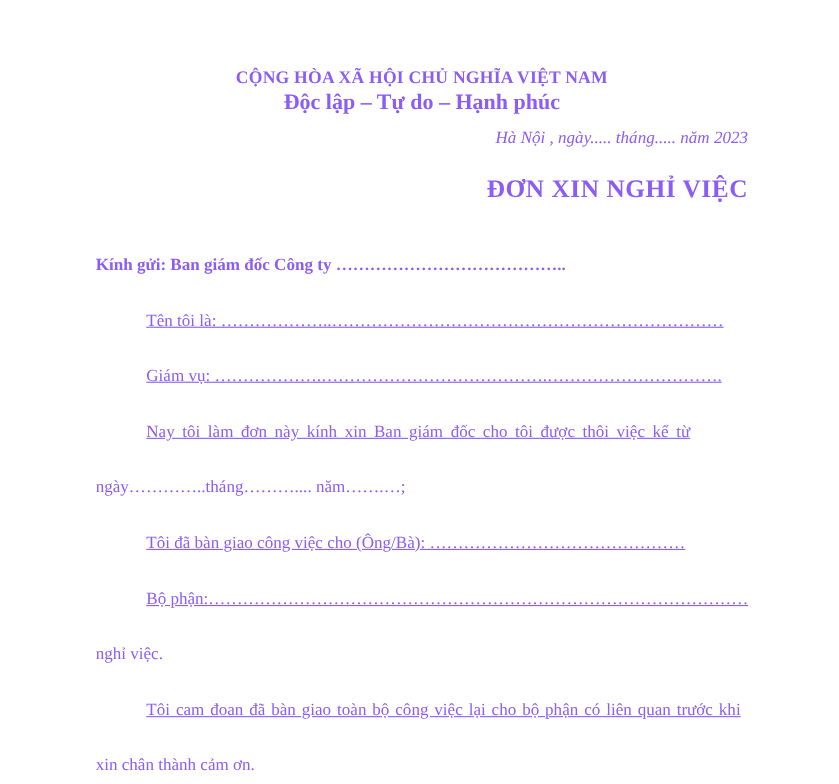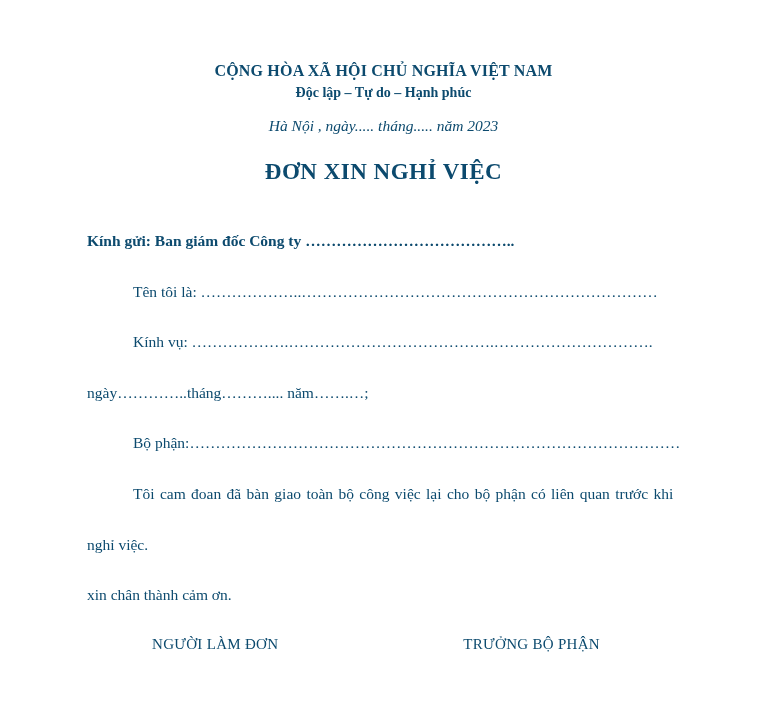--- a/index.html
+++ b/index.html
@@ -5,65 +5,65 @@
   html, body {
     margin: 0;
     padding: 0;
     background: #ffffff;
   }
   .page {
     position: relative;
     width: 763px;
     height: 713px;
     background: #ffffff;
-    color: #0c4a6e;
+    color: #8b5cf6;
     font-family: "Liberation Serif", serif;
     box-sizing: border-box;
     padding: 60px 83px 0 87px;
     overflow: hidden;
   }
   .doc-header .national-title {
     font-weight: bold;
     font-size: 16px;
     line-height: 22px;
     text-align: center;
     letter-spacing: 0.2px;
   }
   .doc-header .motto {
     font-weight: bold;
-    font-size: 14px;
+    font-size: 20px;
     line-height: 22px;
     text-align: center;
   }
   .doc-header .date-line {
     font-style: italic;
     font-size: 15.5px;
     line-height: 22px;
-    text-align: center;
+    text-align: right;
     margin-top: 11px;
   }
   .doc-title {
     margin: 20px 0 0 0;
     font-size: 23px;
     font-weight: bold;
     line-height: 30px;
-    text-align: center;
+    text-align: right;
     letter-spacing: 0.5px;
   }
   .doc-body {
     margin-top: 40px;
     font-size: 15.5px;
     line-height: 27.6px;
   }
   .line {
     white-space: nowrap;
     overflow: hidden;
     margin-top: 23px;
   }
-  .indent { padding-left: 46px; }
+  .indent { padding-left: 46px; text-decoration: underline; }
   .bold { font-weight: bold; }
   .stretch-a { word-spacing: 3px; }
   .stretch-b { word-spacing: 1.5px; }
   .stretch-c { word-spacing: 2px; }
   .signatures {
     display: flex;
     justify-content: space-between;
     margin-top: 27px;
     padding-left: 65px;
     padding-right: 80px;
@@ -82,25 +82,27 @@
     <div class="national-title">CỘNG HÒA XÃ HỘI CHỦ NGHĨA VIỆT NAM</div>
     <div class="motto">Độc lập – Tự do – Hạnh phúc</div>
     <div class="date-line">Hà Nội , ngày..... tháng..... năm 2023</div>
   </div>
 
   <div class="doc-title">ĐƠN XIN NGHỈ VIỆC</div>
 
   <div class="doc-body">
     <div class="line bold">Kính gửi: Ban giám đốc Công ty …………………………………..</div>
     <div class="line indent">Tên tôi là: ………………..……………………………………………………………</div>
-    <div class="line indent">Kính vụ: ……………….………………………………….………………………….</div>
+    <div class="line indent">Giám vụ: ……………….………………………………….………………………….</div>
+    <div class="line indent stretch-a">Nay tôi làm đơn này kính xin Ban giám đốc cho tôi được thôi việc kể từ</div>
     <div class="line">ngày…………..tháng……….... năm…….…;</div>
+    <div class="line indent">Tôi đã bàn giao công việc cho (Ông/Bà): ………………………………………</div>
     <div class="line indent">Bộ phận:……………………………………………………………………………………</div>
+    <div class="line">nghỉ việc.</div>
     <div class="line indent stretch-b">Tôi cam đoan đã bàn giao toàn bộ công việc lại cho bộ phận có liên quan trước khi</div>
-    <div class="line">nghỉ việc.</div>
     <div class="line">xin chân thành cảm ơn.</div>
   </div>
 
   <div class="signatures">
     <div class="sig">NGƯỜI LÀM ĐƠN</div>
     <div class="sig">TRƯỞNG BỘ PHẬN</div>
   </div>
 
 </div>
 

